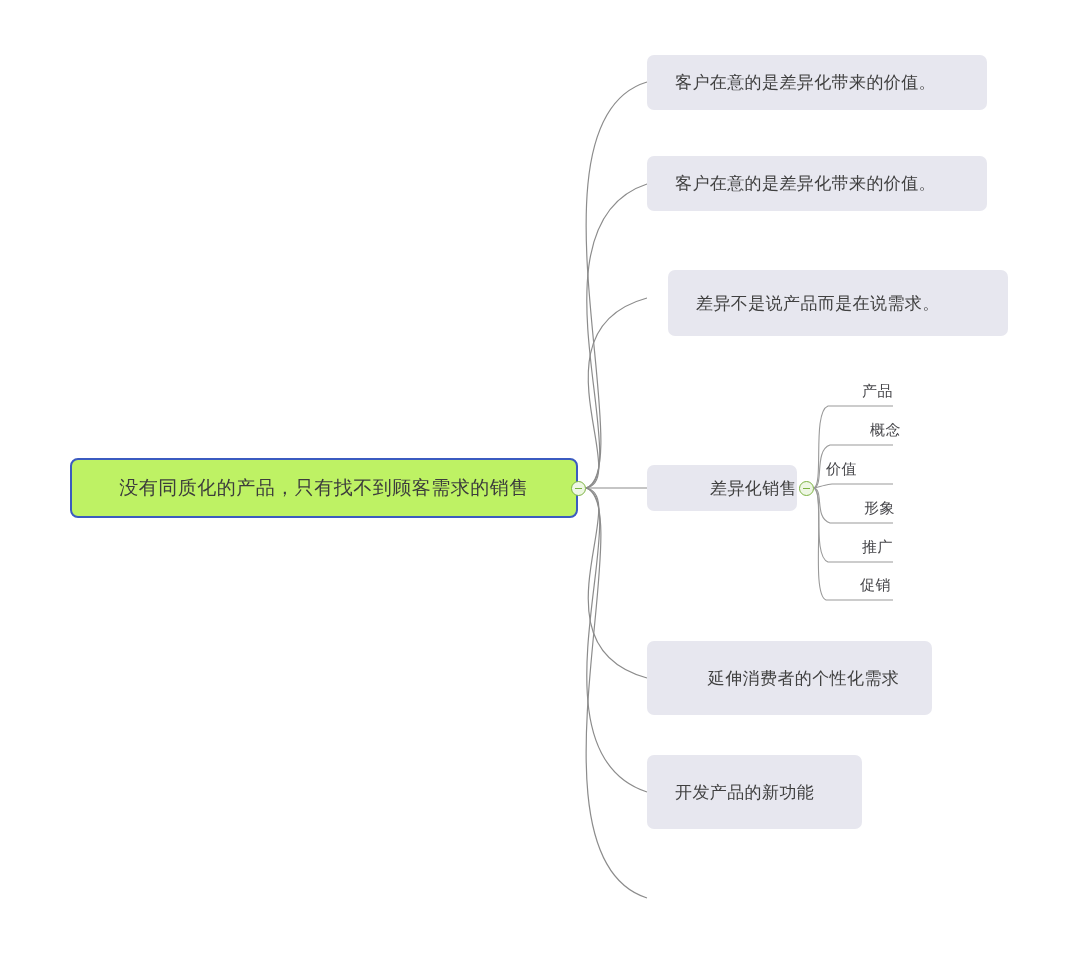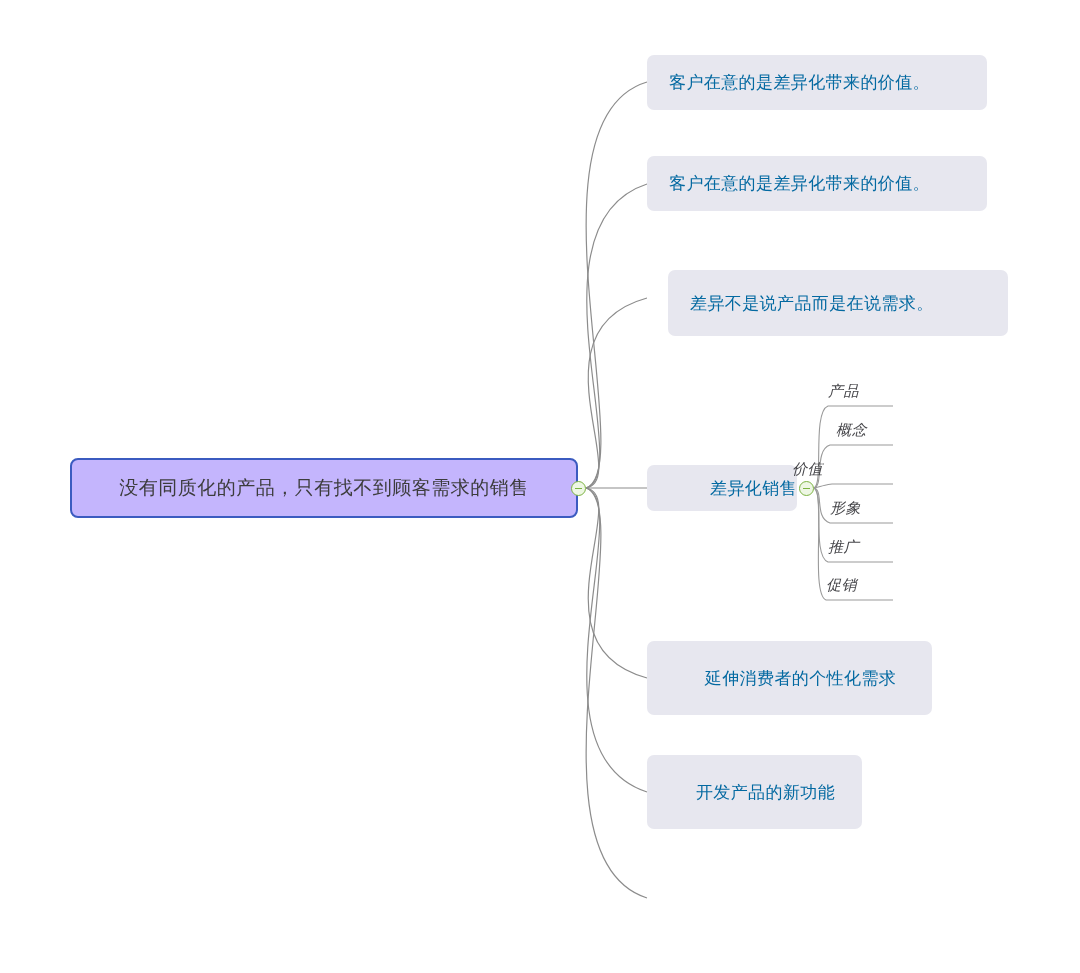--- a/index.html
+++ b/index.html
@@ -36,21 +36,21 @@
   
   .root-node {
     position: absolute;
     left: 70px;
     top: 458px;
     width: 508px;
     height: 60px;
     box-sizing: border-box;
     border: 2px solid #3b5bc0;
     border-radius: 8px;
-    background: #c4b5fd;
+    background: #bef264;
     display: flex;
     align-items: center;
     justify-content: center;
   }
   .root-node .root-label {
     font-size: 19px;
     color: #3c3c3c;
     letter-spacing: 0.5px;
     white-space: nowrap;
   }
@@ -59,34 +59,33 @@
   .branch-node {
     position: absolute;
     box-sizing: border-box;
     background: #e7e7ef;
     border-radius: 7px;
     display: flex;
     align-items: center;
   }
   .branch-node .branch-label {
     font-size: 17px;
-    color: #0369a1;
+    color: #404040;
     white-space: nowrap;
-    padding-left: 22px;
+    padding-left: 28px;
     letter-spacing: 0.4px;
   }
 
   
   .leaf-node {
     position: absolute;
     box-sizing: border-box;
     display: flex;
     align-items: center;
-    justify-content: flex-start;
-    font-style: italic;
+    justify-content: flex-end;
   }
   .leaf-node .leaf-label {
     font-size: 15px;
     color: #46464a;
     white-space: nowrap;
     letter-spacing: 0.5px;
   }
 
   
   .toggle {
@@ -166,21 +165,21 @@
   </div>
 
   <div class="toggle" style="left:799px; top:481px;">
     <span class="toggle-bar"></span>
   </div>
 
   <div class="branch-node" style="left:647px; top:641px; width:285px; height:74px;justify-content:center;">
     <span class="branch-label">延伸消费者的个性化需求</span>
   </div>
 
-  <div class="branch-node" style="left:647px; top:755px; width:215px; height:74px;justify-content:center;">
+  <div class="branch-node" style="left:647px; top:755px; width:215px; height:74px;">
     <span class="branch-label">开发产品的新功能</span>
   </div>
 
 
   <div class="leaf-node" style="left:828px; top:378px; width:65px; height:26px;">
     <span class="leaf-label">产品</span>
   </div>
 
   <div class="leaf-node" style="left:836px; top:417px; width:65px; height:26px;">
     <span class="leaf-label">概念</span>

